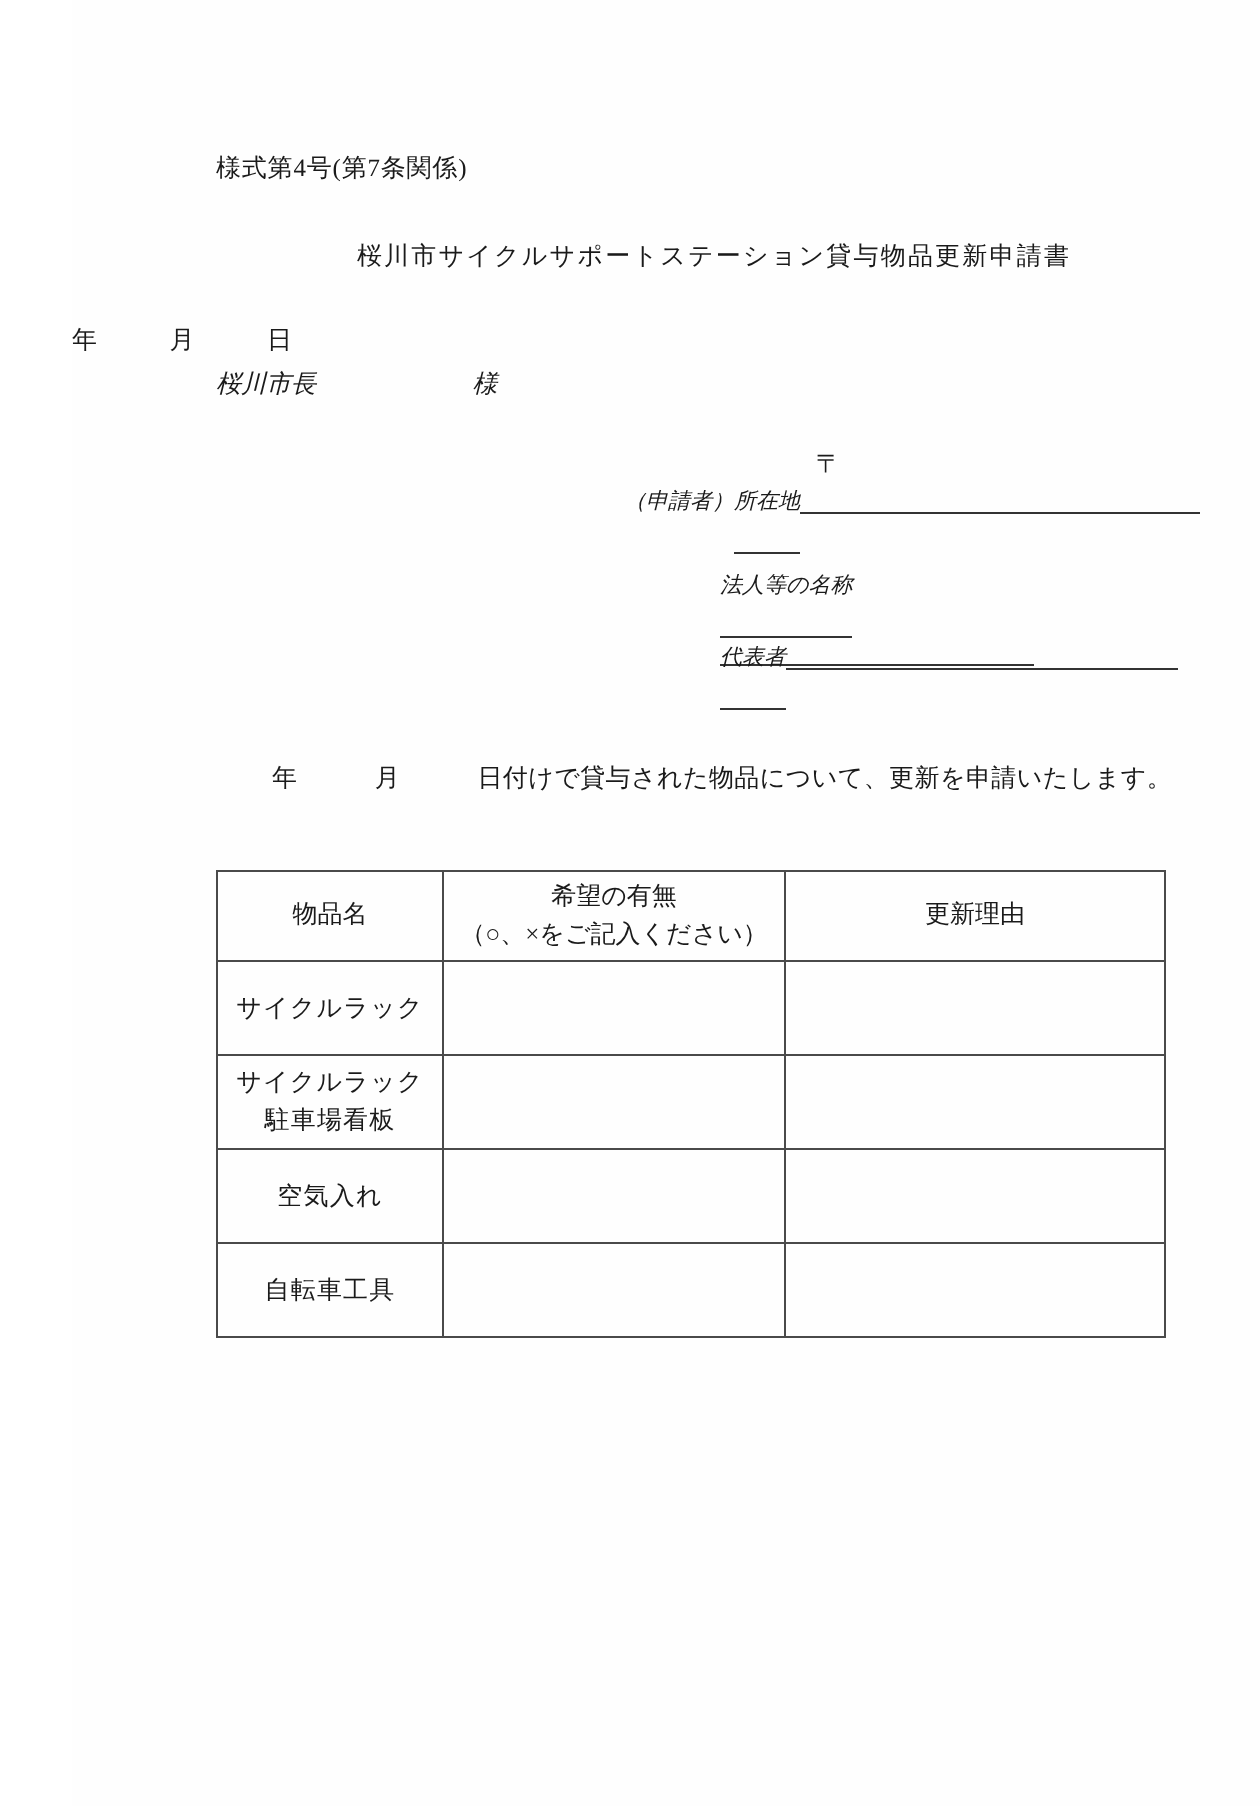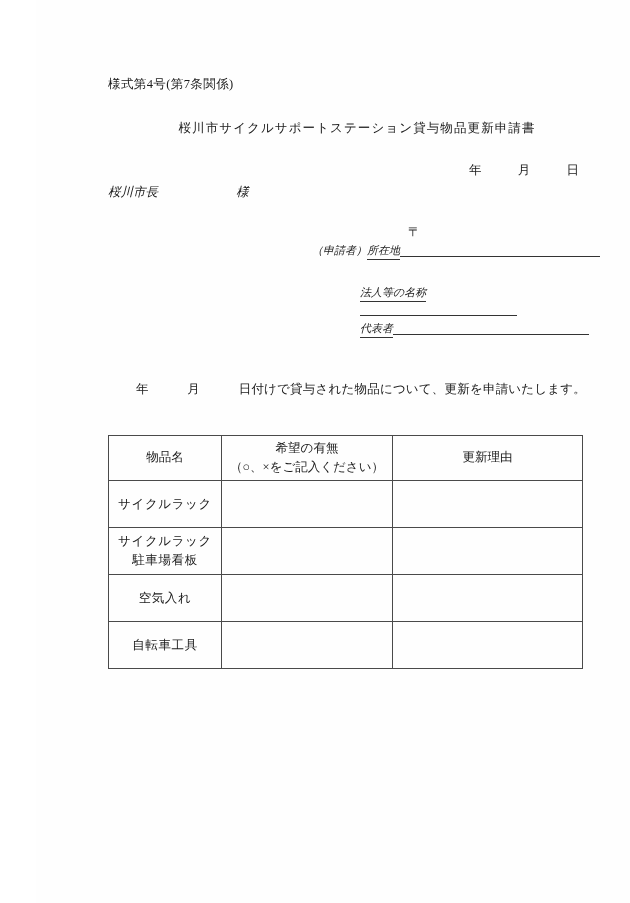--- a/index.html
+++ b/index.html
@@ -38,21 +38,21 @@
     font-size: 12.5px;
     letter-spacing: 1.1px;
     white-space: nowrap;
   }
 
   .date-line {
     position: absolute;
     left: 0;
     right: 72px;
     top: 162px;
-    text-align: right;
+    text-align: left;
     font-size: 12.5px;
     white-space: nowrap;
   }
   .date-line .gap-sm { display: inline-block; width: 30px; }
   .date-line .tail { display: inline-block; width: 12px; }
 
   .addressee {
     position: absolute;
     left: 72px;
     top: 184px;
@@ -77,21 +77,21 @@
     align-items: flex-start;
     font-style: italic;
   }
   .applicant-row .prefix {
     display: inline-block;
     white-space: nowrap;
   }
   .applicant-row .label {
     display: inline-block;
     border-bottom: 1px solid #333;
-    padding-bottom: 1px;
+    padding-bottom: 18px;
     white-space: nowrap;
   }
   .applicant-row .rule {
     display: inline-block;
     border-bottom: 1px solid #333;
     height: 13px;
   }
 
   #row-address { left: 276px; top: 243px; }
   #row-address .rule { width: 200px; }

